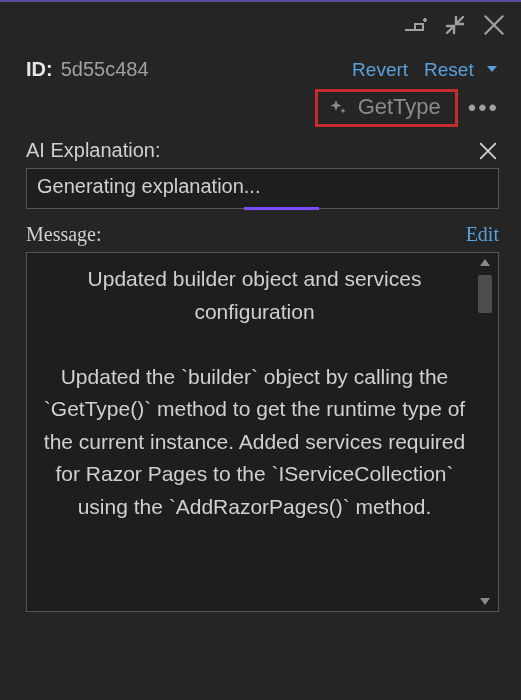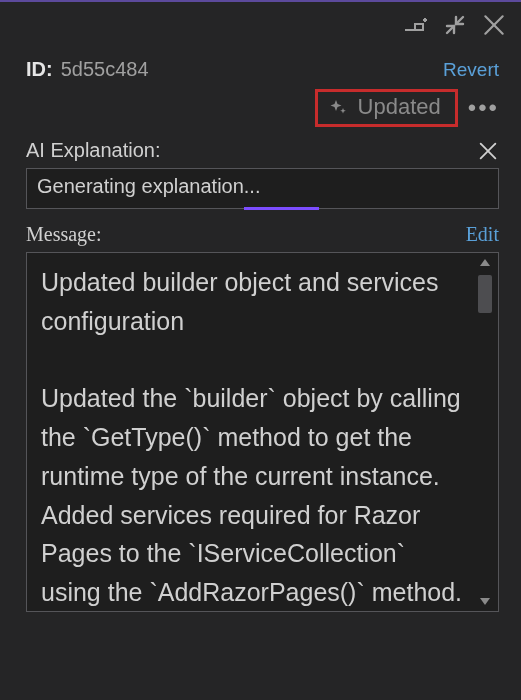--- a/index.html
+++ b/index.html
@@ -116,25 +116,26 @@
     margin:0 22px 22px 22px;
     border:1px solid var(--border-light);
     background:var(--bg-input);
     height:360px;
     position:relative;
     overflow:hidden;
   }
   .message-body{
     padding:10px 30px 10px 14px;
     color:var(--text);
-    font-size:25px;
+    font-size:21px;
     line-height:1.55;
     white-space:pre-wrap;
     height:100%;
     overflow:hidden;
+    text-align:center;
   }
   
   .scrollbar-track{
     position:absolute;
     top:4px;bottom:4px;right:4px;
     width:18px;
   }
   .scroll-arrow{
     position:absolute;left:0;right:0;
     color:var(--text-muted);
@@ -182,33 +183,41 @@
         </g>
       </svg>
   </span>
 </div>
 
 <div class="header-row">
   <span class="id-label">ID:</span>
   <span class="id-value">5d55c484</span>
   <span class="spacer"></span>
   <span class="link-btn">Revert</span>
+  <span class="link-btn">
+    <span>Reset</span>
+    <span class="chev">
+      <svg width="14" height="14" viewBox="0 0 14 14">
+          <polygon points="2,4 12,4 7,10" fill="#5aa0d8"></polygon>
+        </svg>
+    </span>
+  </span>
 </div>
 
 <div class="explain-row">
   <div class="explain-frame">
     <span class="sparkle">
       <svg width="20" height="20" viewBox="0 0 20 20">
           <g fill="currentColor">
             <path d="M8 3 L9.5 7 L13.5 8.5 L9.5 10 L8 14 L6.5 10 L2.5 8.5 L6.5 7 Z"></path>
             <path d="M15 11 L15.8 13 L17.8 13.8 L15.8 14.6 L15 16.6 L14.2 14.6 L12.2 13.8 L14.2 13 Z"></path>
           </g>
         </svg>
     </span>
-    <span class="explain-label">Updated</span>
+    <span class="explain-label">GetType</span>
   </div>
   <span class="more-dots">•••</span>
 </div>
 
 <div class="section-hdr">
   <span class="lbl">AI Explanation:</span>
   <span class="rt">
     <svg width="22" height="22" viewBox="0 0 24 24">
         <g stroke="currentColor" stroke-width="2" stroke-linecap="round">
           <line x1="4" y1="4" x2="20" y2="20"></line>

